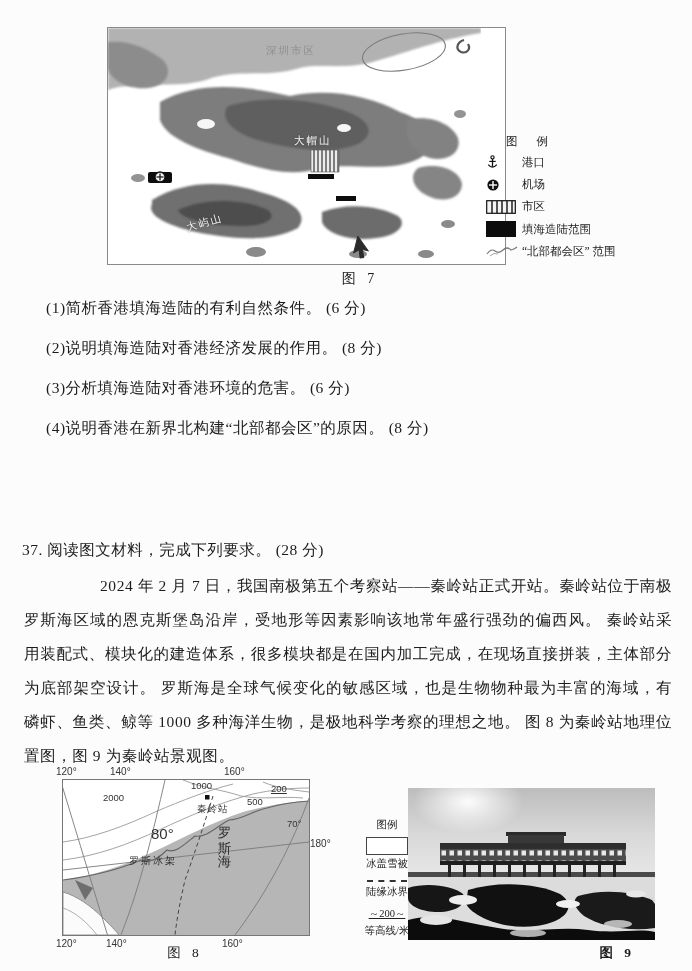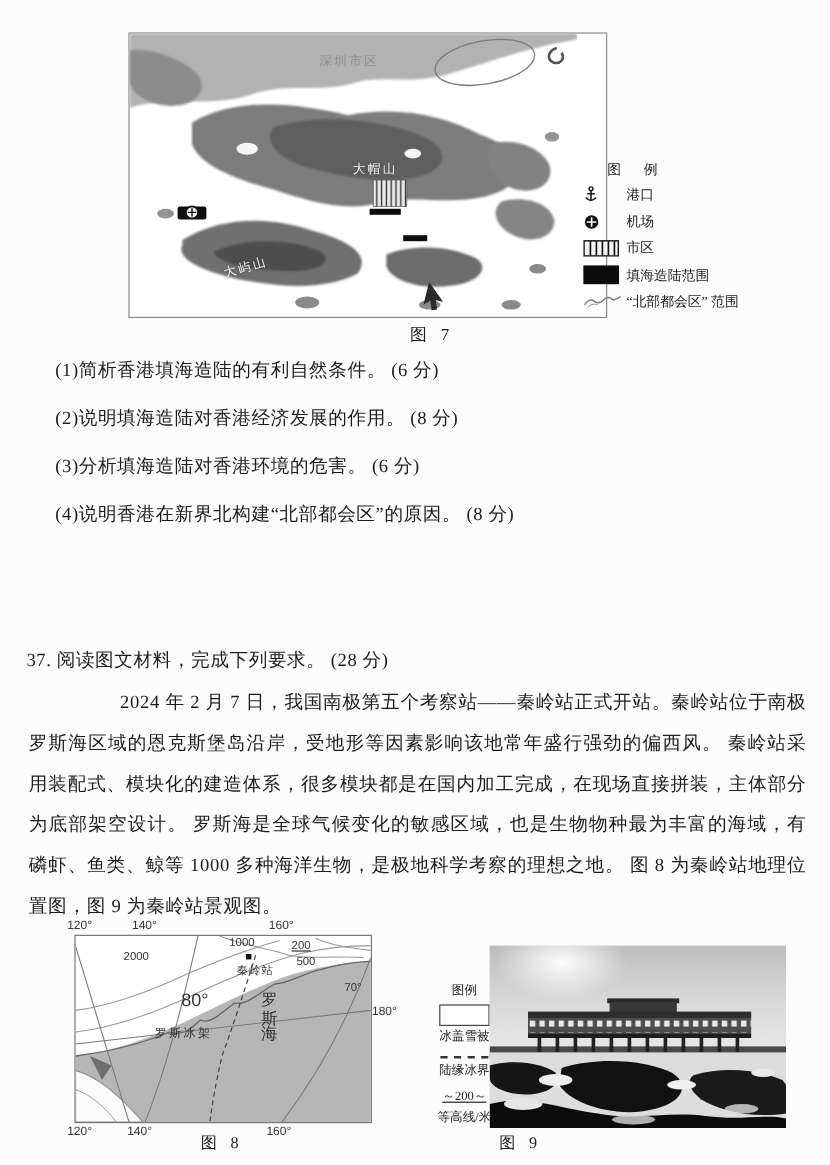--- a/index.html
+++ b/index.html
@@ -38,21 +38,21 @@
 
   
   .legend8{left:350px;top:818px;width:74px;display:flex;flex-direction:column;align-items:center;
            font-size:10.5px;color:#222;font-family:"Liberation Serif","DejaVu Serif",serif;}
   .legend8 .row{margin-bottom:3px;text-align:center;}
   .lg8-box{width:40px;height:16px;border:1.5px solid #444;background:#fff;margin:2px 0;}
   .lg8-dash{width:40px;border-top:2px dashed #333;margin:6px 0 3px 0;}
 
   
   .fig9{left:408px;top:788px;width:247px;height:152px;background:#ddd;}
-  .fig9-caption{left:416px;top:944px;width:247px;text-align:left;font-size:13.5px;letter-spacing:4px;}
+  .fig9-caption{left:388px;top:944px;width:247px;text-align:right;font-size:13.5px;letter-spacing:4px;font-weight:bold;}
 
   .cursor{left:352px;top:236px;}
 </style>
 </head>
 <body>
 
 <div class="page">
 
   <div class="abs map7">
     <svg width="373" height="236" viewBox="0 0 373 236">
@@ -216,21 +216,21 @@
         <path d="M102,0 C90,52 78,104 58,155" fill="none" stroke="#7a7a7a" stroke-width="0.9"></path>
         <path d="M246,18 C230,62 206,110 172,155" fill="none" stroke="#7a7a7a" stroke-width="0.9"></path>
 
         <path d="M150,16 C140,48 130,78 122,100 C117,122 114,138 112,155" fill="none" stroke="#444" stroke-width="1" stroke-dasharray="4 3"></path>
 
         <rect x="142" y="15" width="4.5" height="4.5" fill="#111"></rect>
       </svg>
       <div class="f8label" style="left:40px;top:12px;font-size:9.5px;">2000</div>
       <div class="f8label" style="left:128px;top:0px;font-size:9.5px;">1000</div>
       <div class="f8label" style="left:184px;top:16px;font-size:9.5px;">500</div>
-      <div class="f8label" style="left:180px;top:3px;font-size:9.5px;text-decoration:underline;">200</div>
+      <div class="f8label" style="left:208px;top:3px;font-size:9.5px;text-decoration:underline;">200</div>
       <div class="f8label" style="left:134px;top:23px;font-size:9.5px;letter-spacing:1px;">秦岭站</div>
       <div class="f8label" style="left:88px;top:45px;font-size:15px;">80°</div>
       <div class="f8label" style="left:224px;top:38px;font-size:9.5px;">70°</div>
       <div class="f8label" style="left:66px;top:74px;font-size:10px;letter-spacing:2px;color:#2e2e2e;">罗斯冰架</div>
       <div class="f8label" style="left:152px;top:36px;font-size:13.5px;writing-mode:vertical-rl;letter-spacing:14px;color:#2c2c2c;font-family:'Liberation Serif','DejaVu Serif',serif;">罗斯海</div>
     </div>
 
     <div class="lon" style="left:248px;top:72px;">180°</div>
     <div class="lon" style="left:-6px;top:172px;">120°</div>
     <div class="lon" style="left:44px;top:172px;">140°</div>

